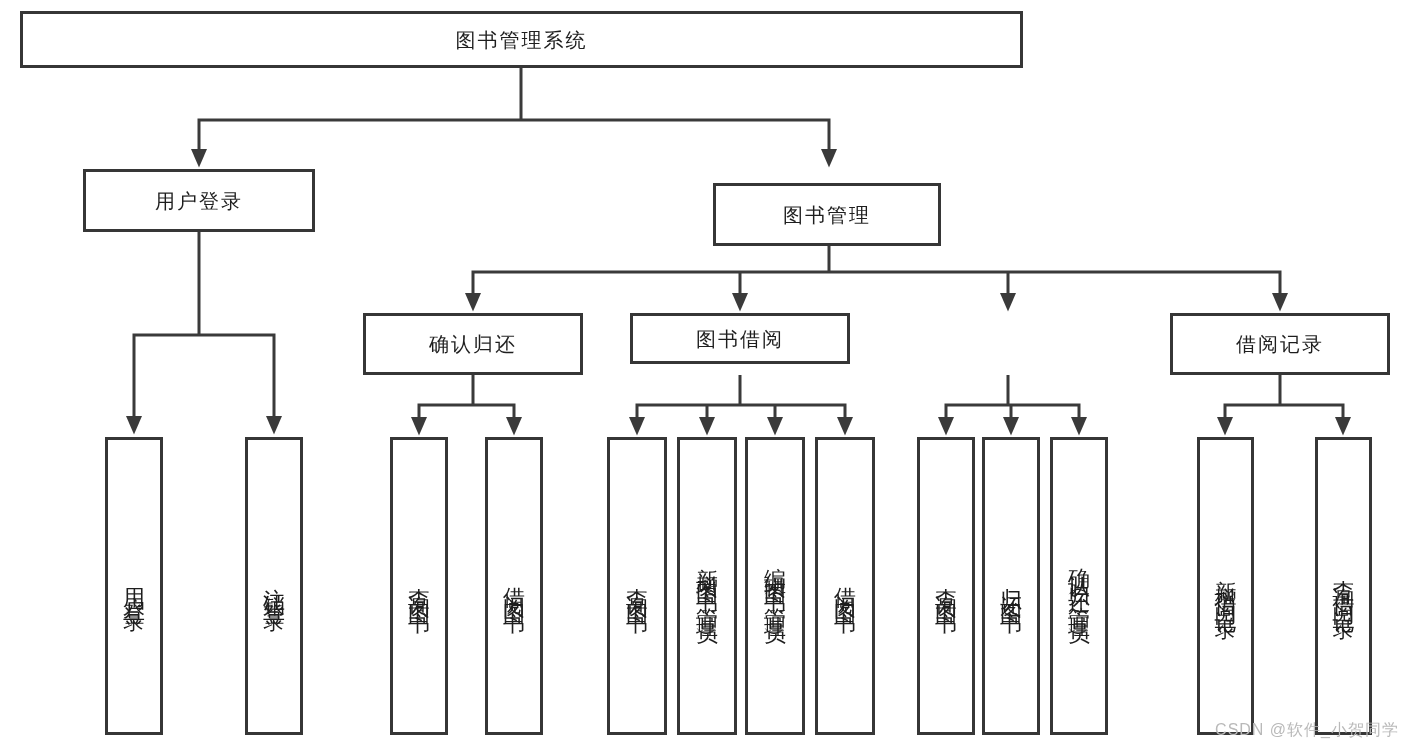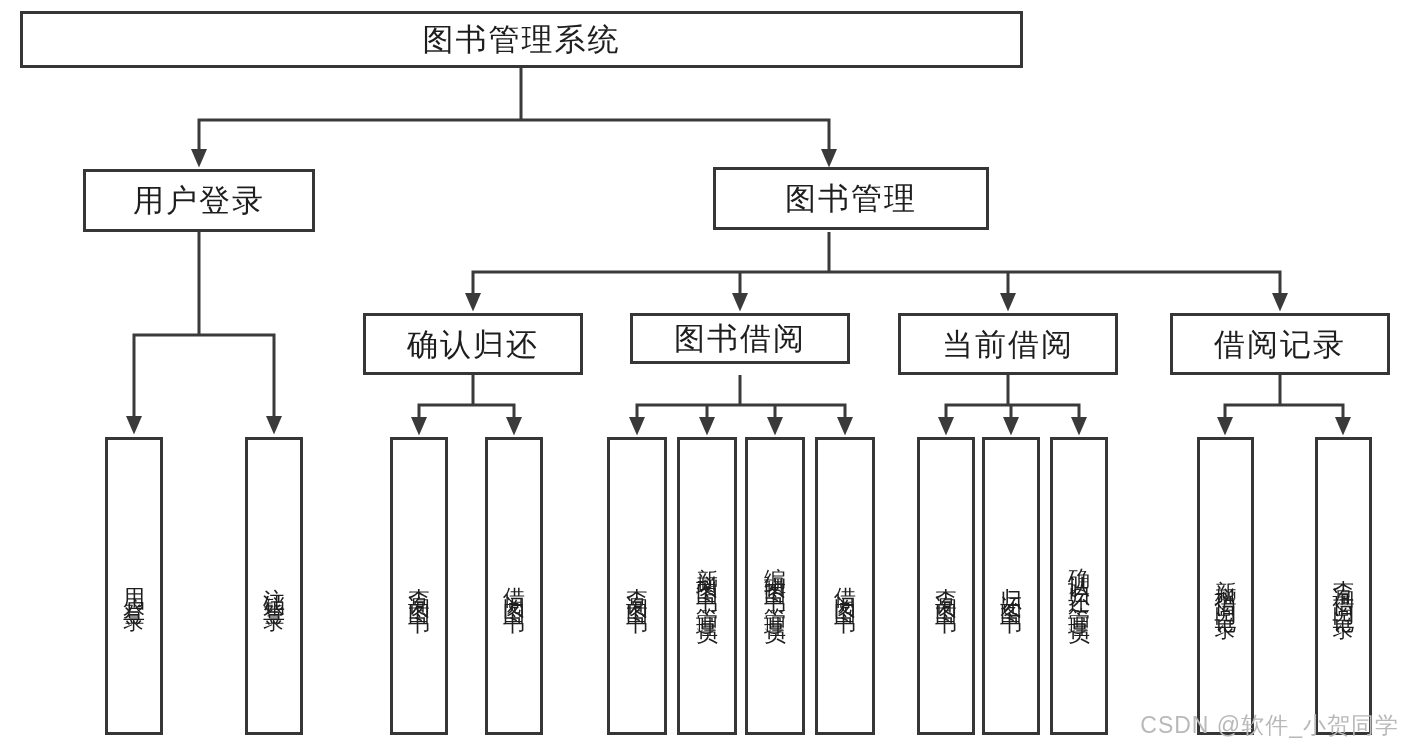--- a/index.html
+++ b/index.html
@@ -19,37 +19,37 @@
     pointer-events: none;
   }
   .node {
     position: absolute;
     box-sizing: border-box;
     border: 3px solid #363636;
     background: #ffffff;
     display: flex;
     align-items: center;
     justify-content: center;
-    font-size: 31px;
+    font-size: 20px;
     letter-spacing: 2px;
     line-height: 1;
     white-space: nowrap;
   }
   .node.v {
     writing-mode: vertical-rl;
     text-orientation: mixed;
     font-size: 22px;
     letter-spacing: 8px;
     white-space: normal;
   }
   .watermark {
     position: absolute;
     right: 6px;
     bottom: 6px;
-    font-size: 23px;
+    font-size: 16px;
     letter-spacing: 1px;
     color: #b9b9b9;
     z-index: 10;
   }
 </style>
 </head>
 <body>
 
 <div class="stage">
 
@@ -89,25 +89,24 @@
       <polygon points="1003,417 1019,417 1011,435.5"></polygon>
       <polygon points="1071,417 1087,417 1079,435.5"></polygon>
       <polygon points="1217,417 1233,417 1225,435.5"></polygon>
       <polygon points="1335,417 1351,417 1343,435.5"></polygon>
     </g>
   </svg>
 
   <div class="node" style="left:20px; top:11px; width:1003px; height:57px;">图书管理系统</div>
 
   <div class="node" style="left:83px; top:169px; width:232px; height:63px;">用户登录</div>
-  <div class="node" style="left:713px; top:167px; width:276px; height:63px;">图书管理</div>
+  <div class="node" style="left:713px; top:183px; width:228px; height:63px;">图书管理</div>
 
   <div class="node" style="left:363px; top:313px; width:220px; height:62px;">确认归还</div>
   <div class="node" style="left:630px; top:313px; width:220px; height:51px;">图书借阅</div>
-  <div class="node" style="left:898px; top:313px; width:220px; height:62px;">当前借阅</div>
   <div class="node" style="left:1170px; top:313px; width:220px; height:62px;">借阅记录</div>
 
   <div class="node v" style="left:105px; top:437px; width:58px; height:298px;">用户登录</div>
   <div class="node v" style="left:245px; top:437px; width:58px; height:298px;">注销登录</div>
 
   <div class="node v" style="left:390px; top:437px; width:58px; height:298px;">查询图书</div>
   <div class="node v" style="left:485px; top:437px; width:58px; height:298px;">借阅图书</div>
 
   <div class="node v" style="left:607px; top:437px; width:60px; height:298px;">查询图书</div>
   <div class="node v" style="left:677px; top:437px; width:60px; height:298px;">新增图书（管理员）</div>

